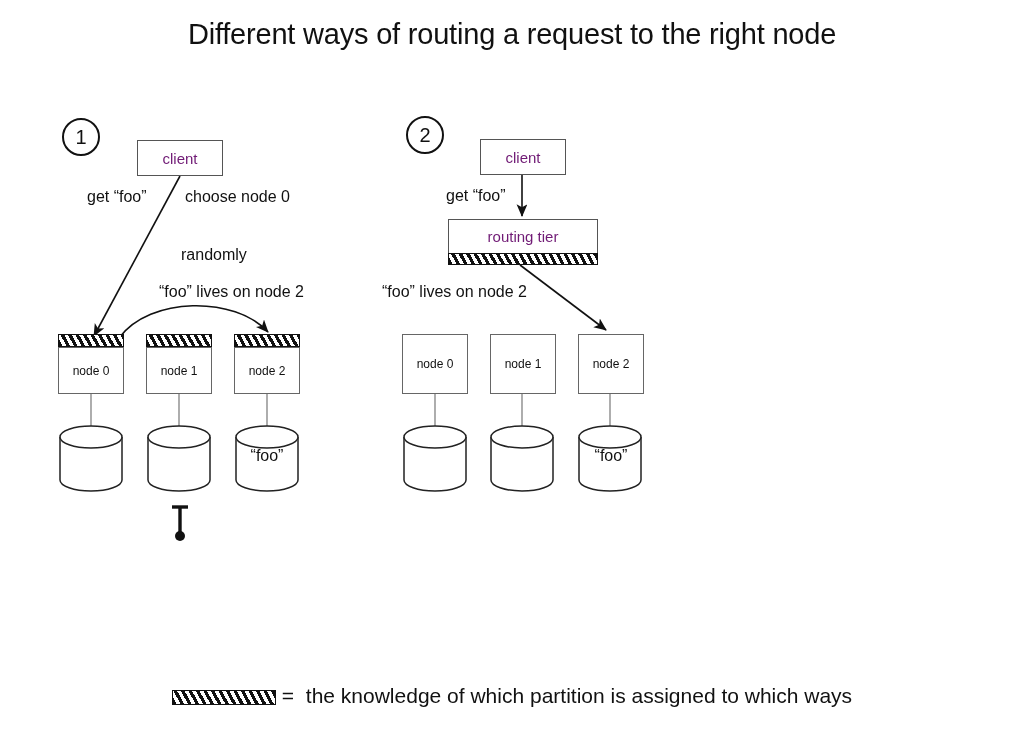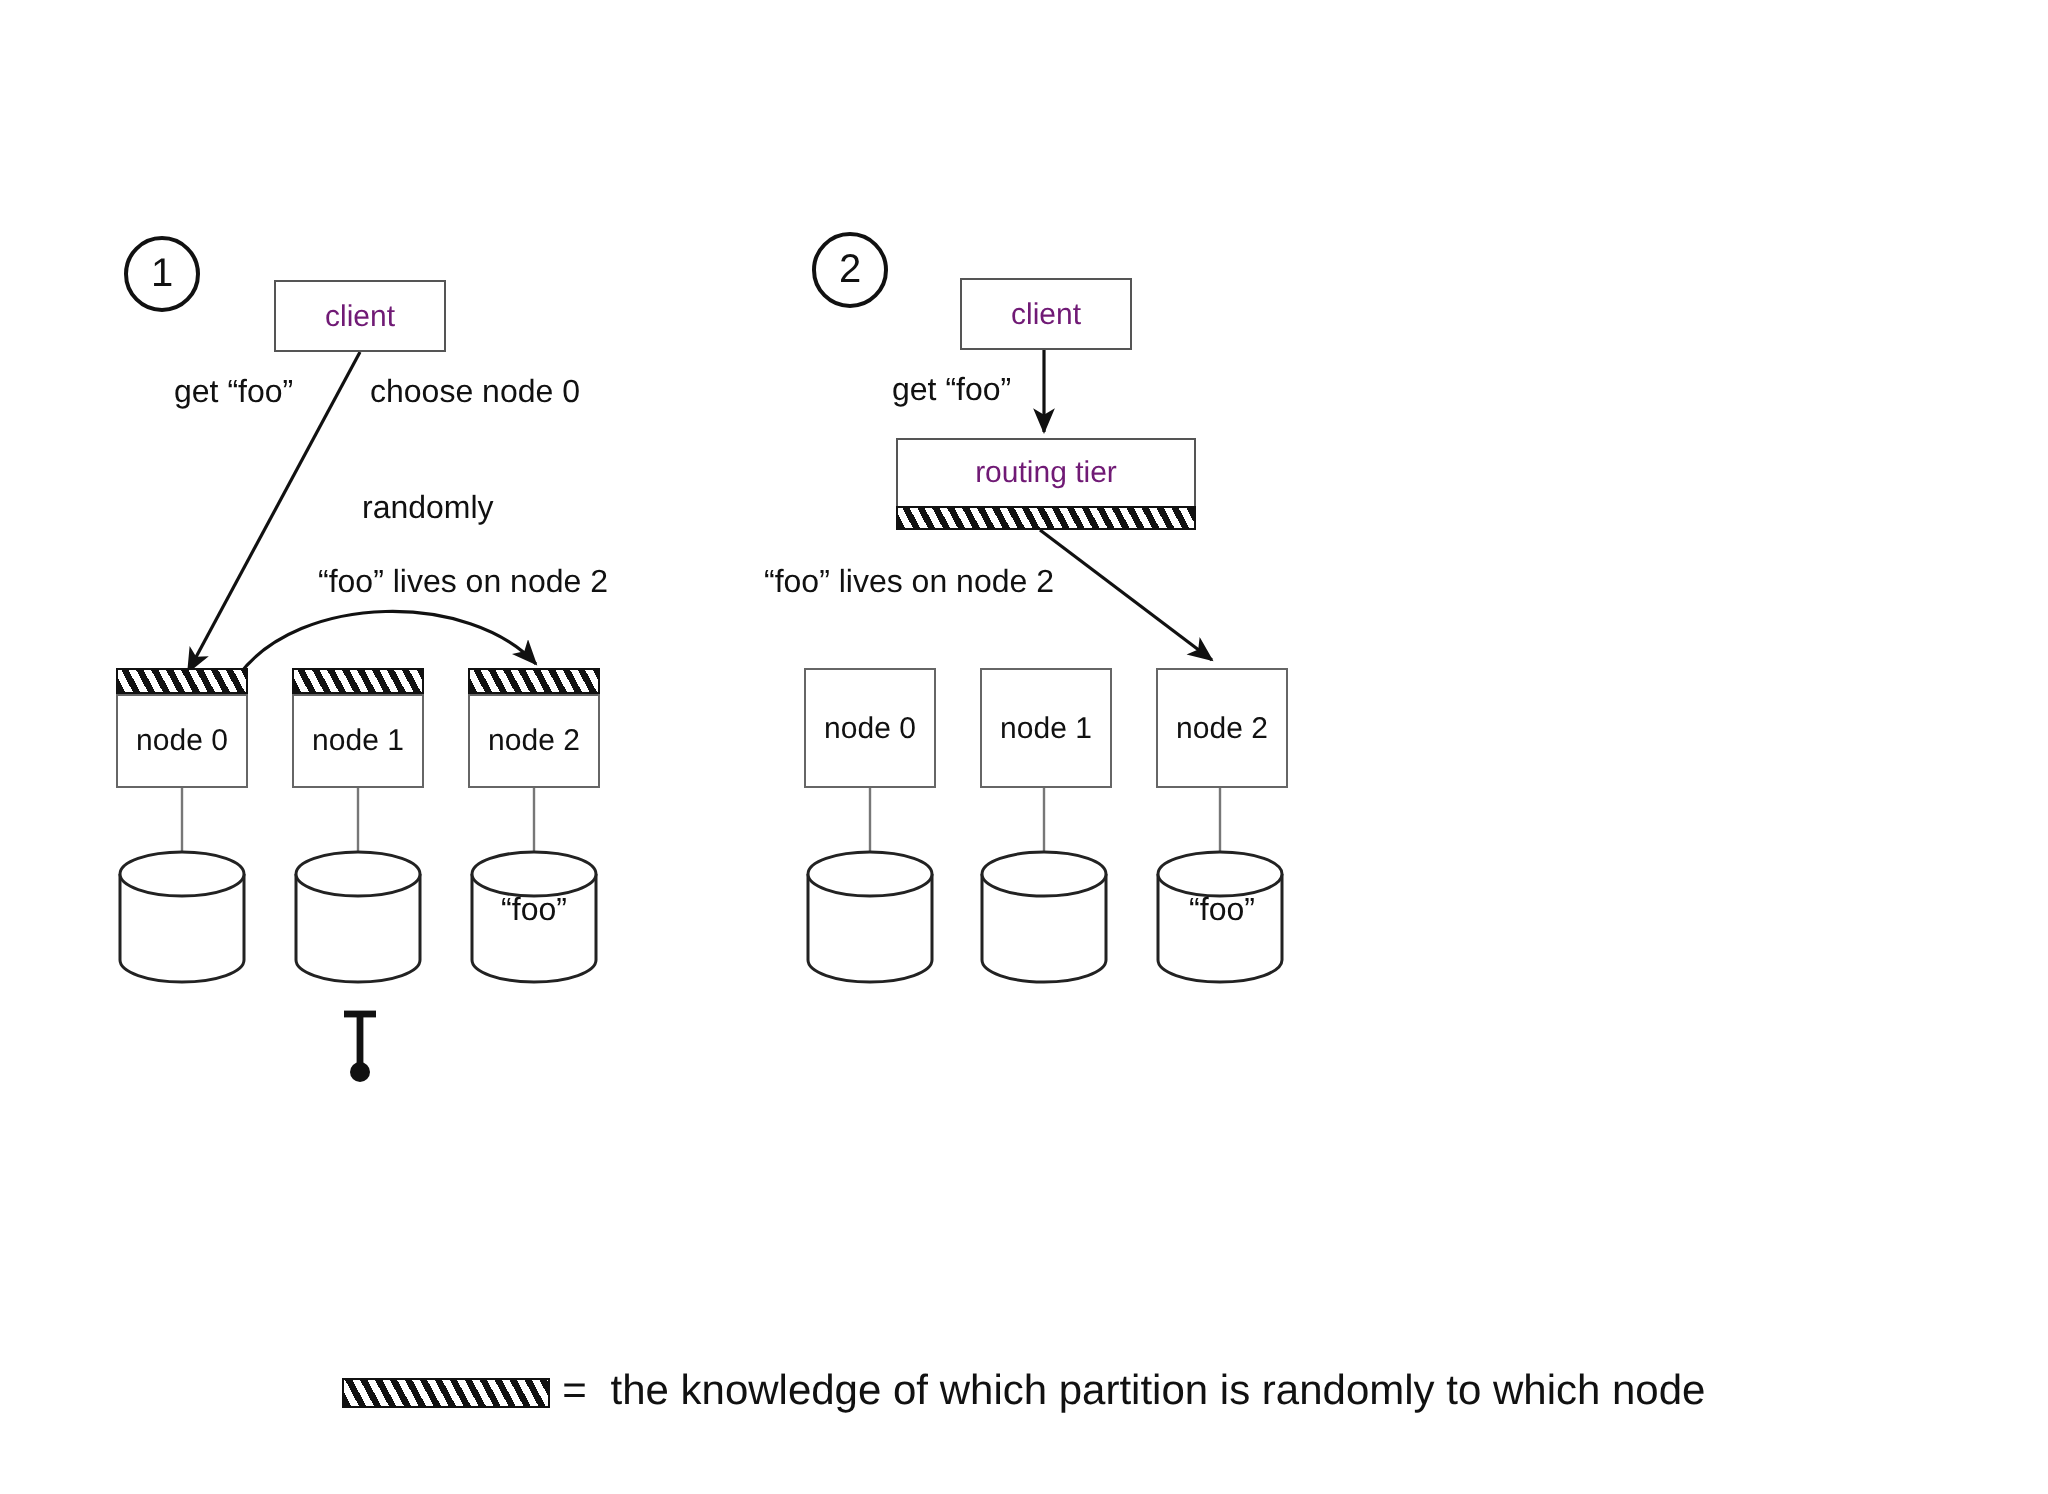--- a/index.html
+++ b/index.html
@@ -47,21 +47,21 @@
     background:#fff;
     display:flex;align-items:center;justify-content:center;
     font-size:15px;color:#701a75;
   }
   .node-box{
     position:absolute;
     box-sizing:border-box;
     border:1.2px solid #666;
     background:#fff;
     display:flex;align-items:center;justify-content:center;
-    font-size:15px;color:#111;
+    font-size:12px;color:#111;
   }
 
   
   .hatch{
     position:absolute;
     background:#fff;
     border:1.4px solid #111;
     box-sizing:border-box;
     background-image:repeating-linear-gradient(
         62deg,
@@ -115,20 +115,21 @@
     color:#111;
     white-space:nowrap;
   }
   .legend .ltext{margin-left:6px;}
 </style>
 </head>
 <body>
 
 <div id="stage">
 
+  <div class="title">Different ways of routing a request to the right node</div>
 
   <svg class="overlay" viewBox="0 0 1024 747">
     <defs>
       <marker id="ah" markerWidth="10" markerHeight="10" refX="7.4" refY="3.4" orient="auto" markerUnits="strokeWidth">
         <path d="M0,0 L8,3.4 L0,6.8 L2,3.4 z" fill="#111"></path>
       </marker>
     </defs>
 
     <g>
       <path d="M180,176 L94,336" stroke="#111" stroke-width="1.6" fill="none" marker-end="url(#ah)"></path>
@@ -221,16 +222,16 @@
   <div class="node-box" style="left:490px;top:334px;width:66px;height:60px;">node 1</div>
   <div class="dlabel" style="left:490px;top:446px;width:66px;text-align:center;"></div>
 
   <div class="node-box" style="left:578px;top:334px;width:66px;height:60px;">node 2</div>
   <div class="dlabel" style="left:578px;top:446px;width:66px;text-align:center;">“foo”</div>
 
 
   <div class="legend">
     <span class="hatch-inline"></span>
     <span>=</span>
-    <span class="ltext">the knowledge of which partition is randomly to which node</span>
+    <span class="ltext">the knowledge of which partition is assigned to which ways</span>
   </div>
 
 </div>
 
 </body></html>

